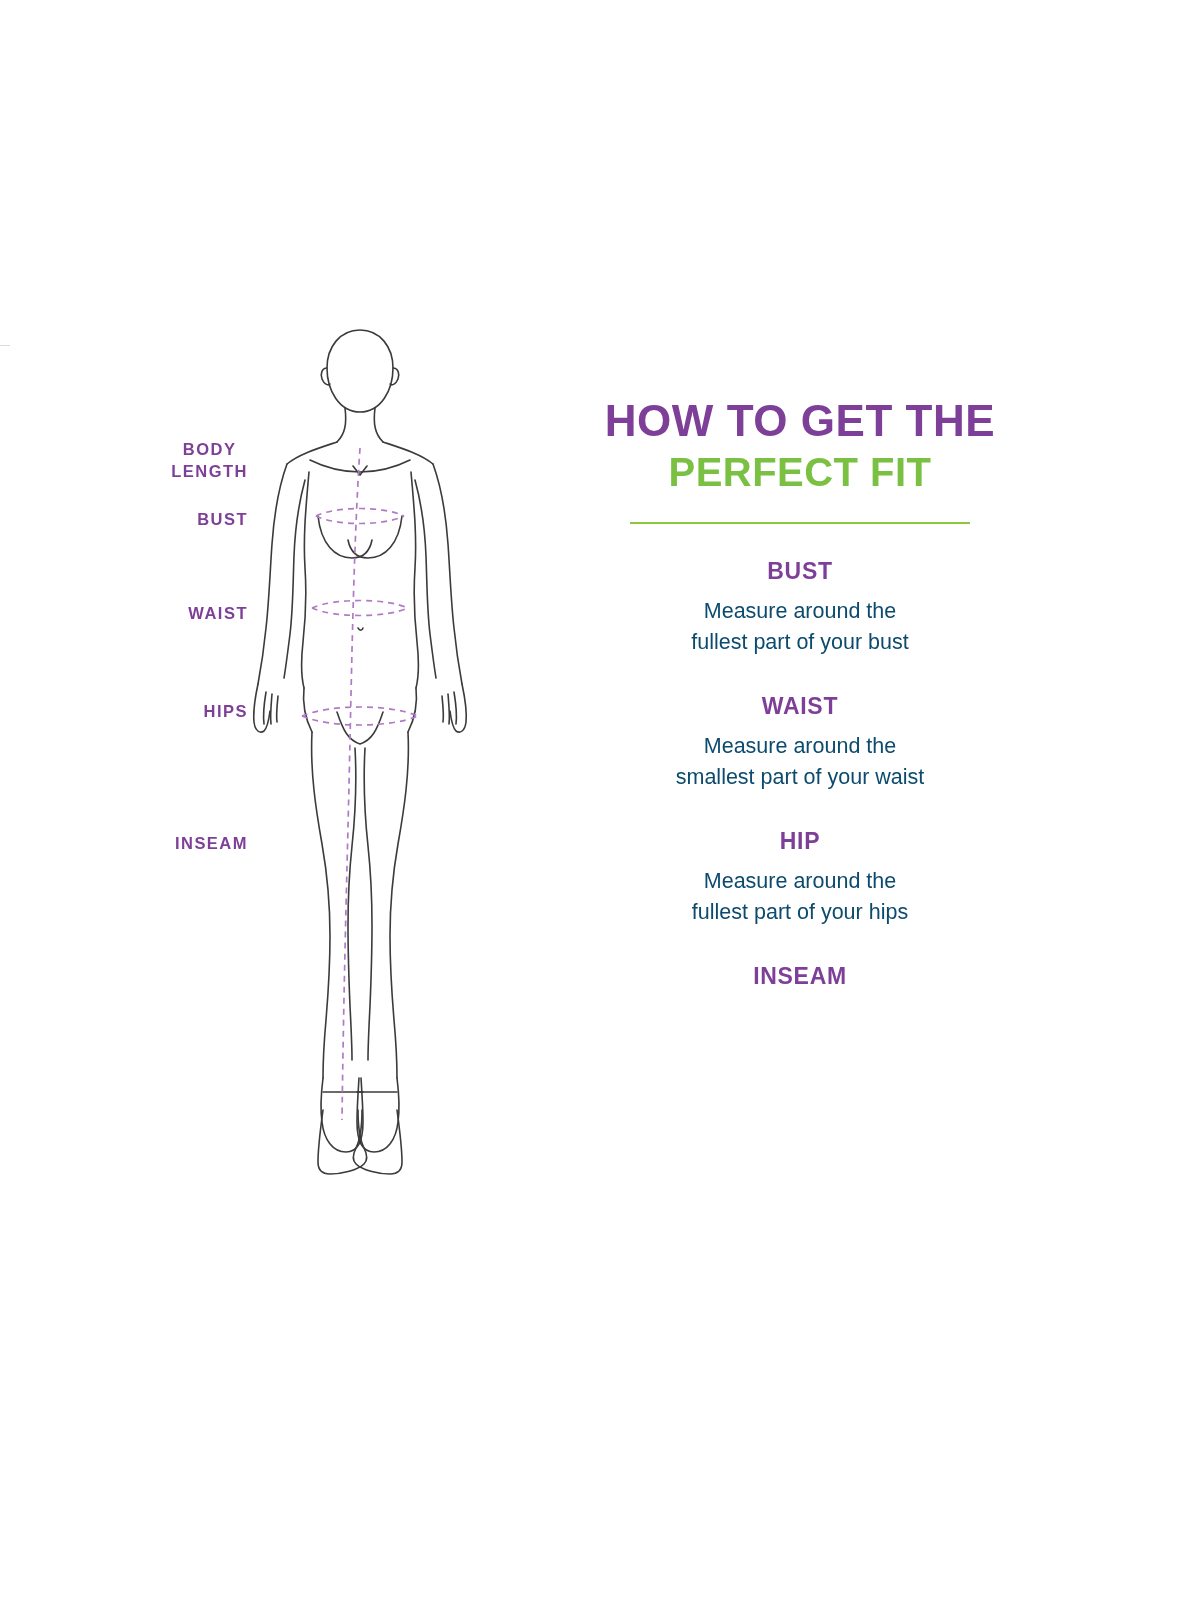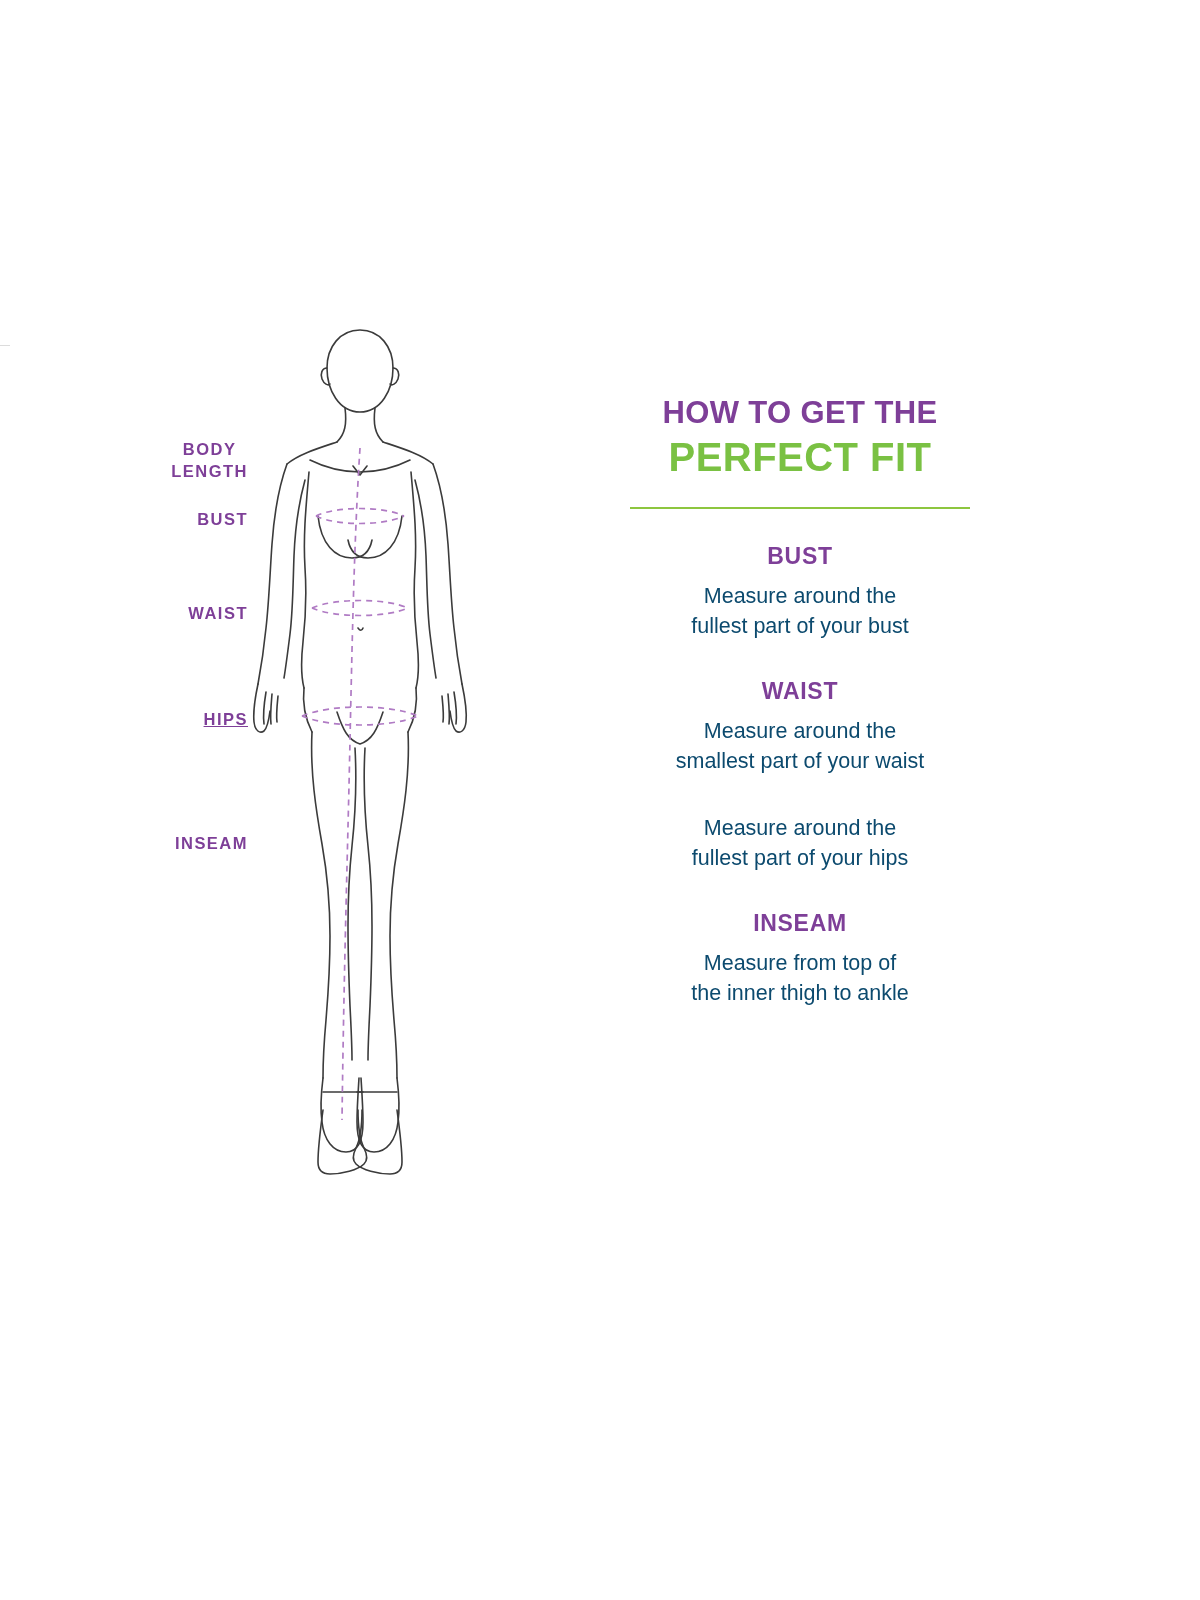--- a/index.html
+++ b/index.html
@@ -45,33 +45,33 @@
     font-weight: 700;
     letter-spacing: 0.09em;
     color: #7e3f98;
     text-align: center;
     line-height: 1.35;
     white-space: pre-line;
   }
   .ml-body   { right: 322px; top: 118px; }
   .ml-bust   { right: 322px; top: 188px; }
   .ml-waist  { right: 322px; top: 282px; }
-  .ml-hips   { right: 322px; top: 388px; text-decoration: underline; }
+  .ml-hips   { right: 322px; top: 380px; }
   .ml-inseam { right: 322px; top: 512px; }
 
   
   .info-panel {
     position: absolute;
     left: 590px;
     top: 395px;
     width: 420px;
     text-align: center;
   }
   .headline-1 {
-    font-size: 31px;
+    font-size: 44px;
     font-weight: 700;
     letter-spacing: 0.012em;
     color: #7e3f98;
     line-height: 1.18;
     margin: 0;
   }
   .headline-2 {
     font-size: 40px;
     font-weight: 700;
     letter-spacing: 0.012em;
@@ -262,24 +262,23 @@
 fullest part of your bust</p>
     </div>
 
     <div class="block">
       <div class="block-title">WAIST</div>
       <p class="block-desc">Measure around the
 smallest part of your waist</p>
     </div>
 
     <div class="block">
+      <div class="block-title">HIP</div>
       <p class="block-desc">Measure around the
 fullest part of your hips</p>
     </div>
 
     <div class="block">
       <div class="block-title">INSEAM</div>
-      <p class="block-desc">Measure from top of
-the inner thigh to ankle</p>
     </div>
 
   </div>
 </div>
 
 </body></html>

